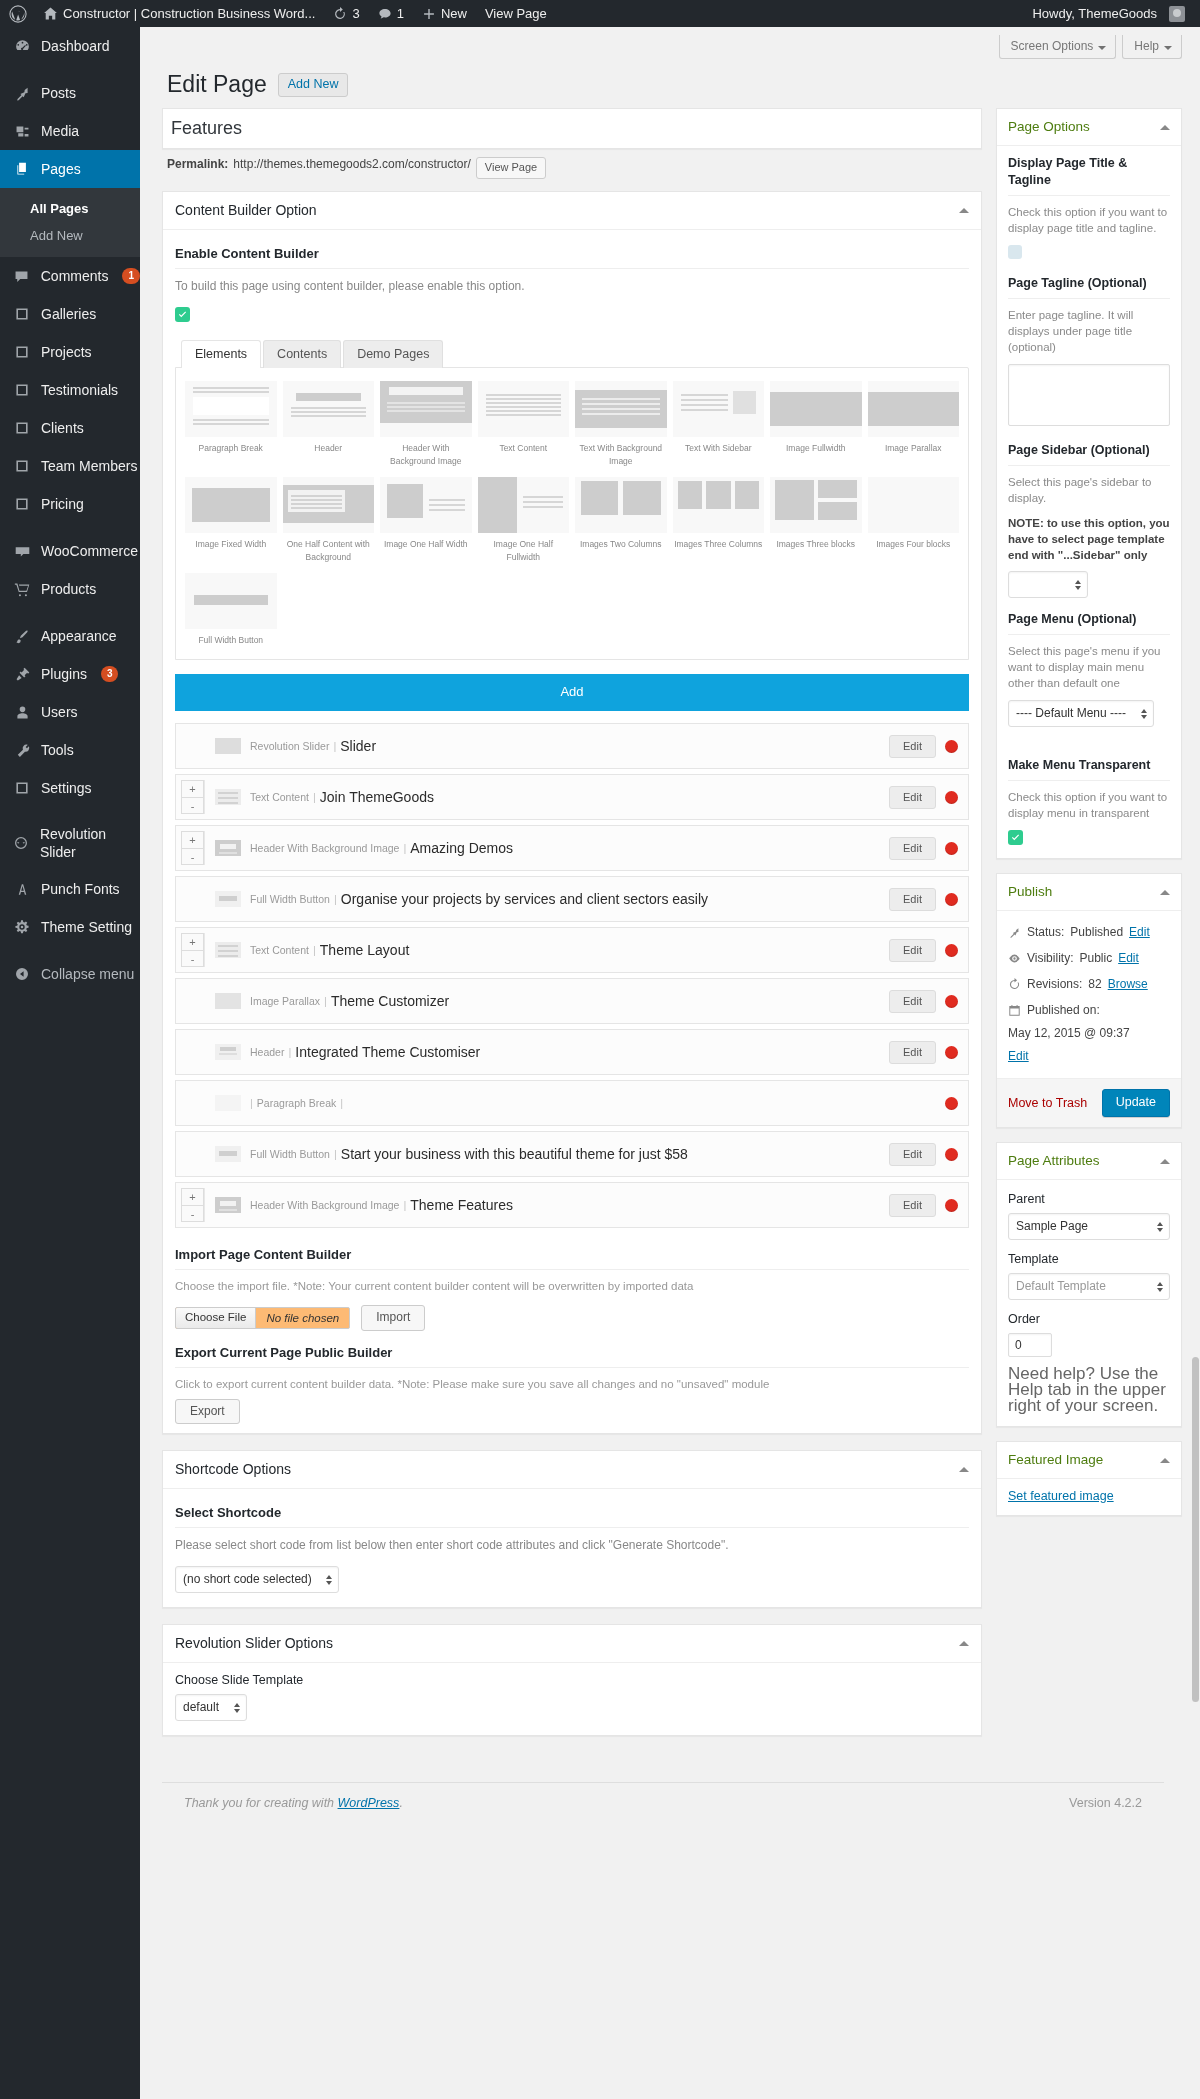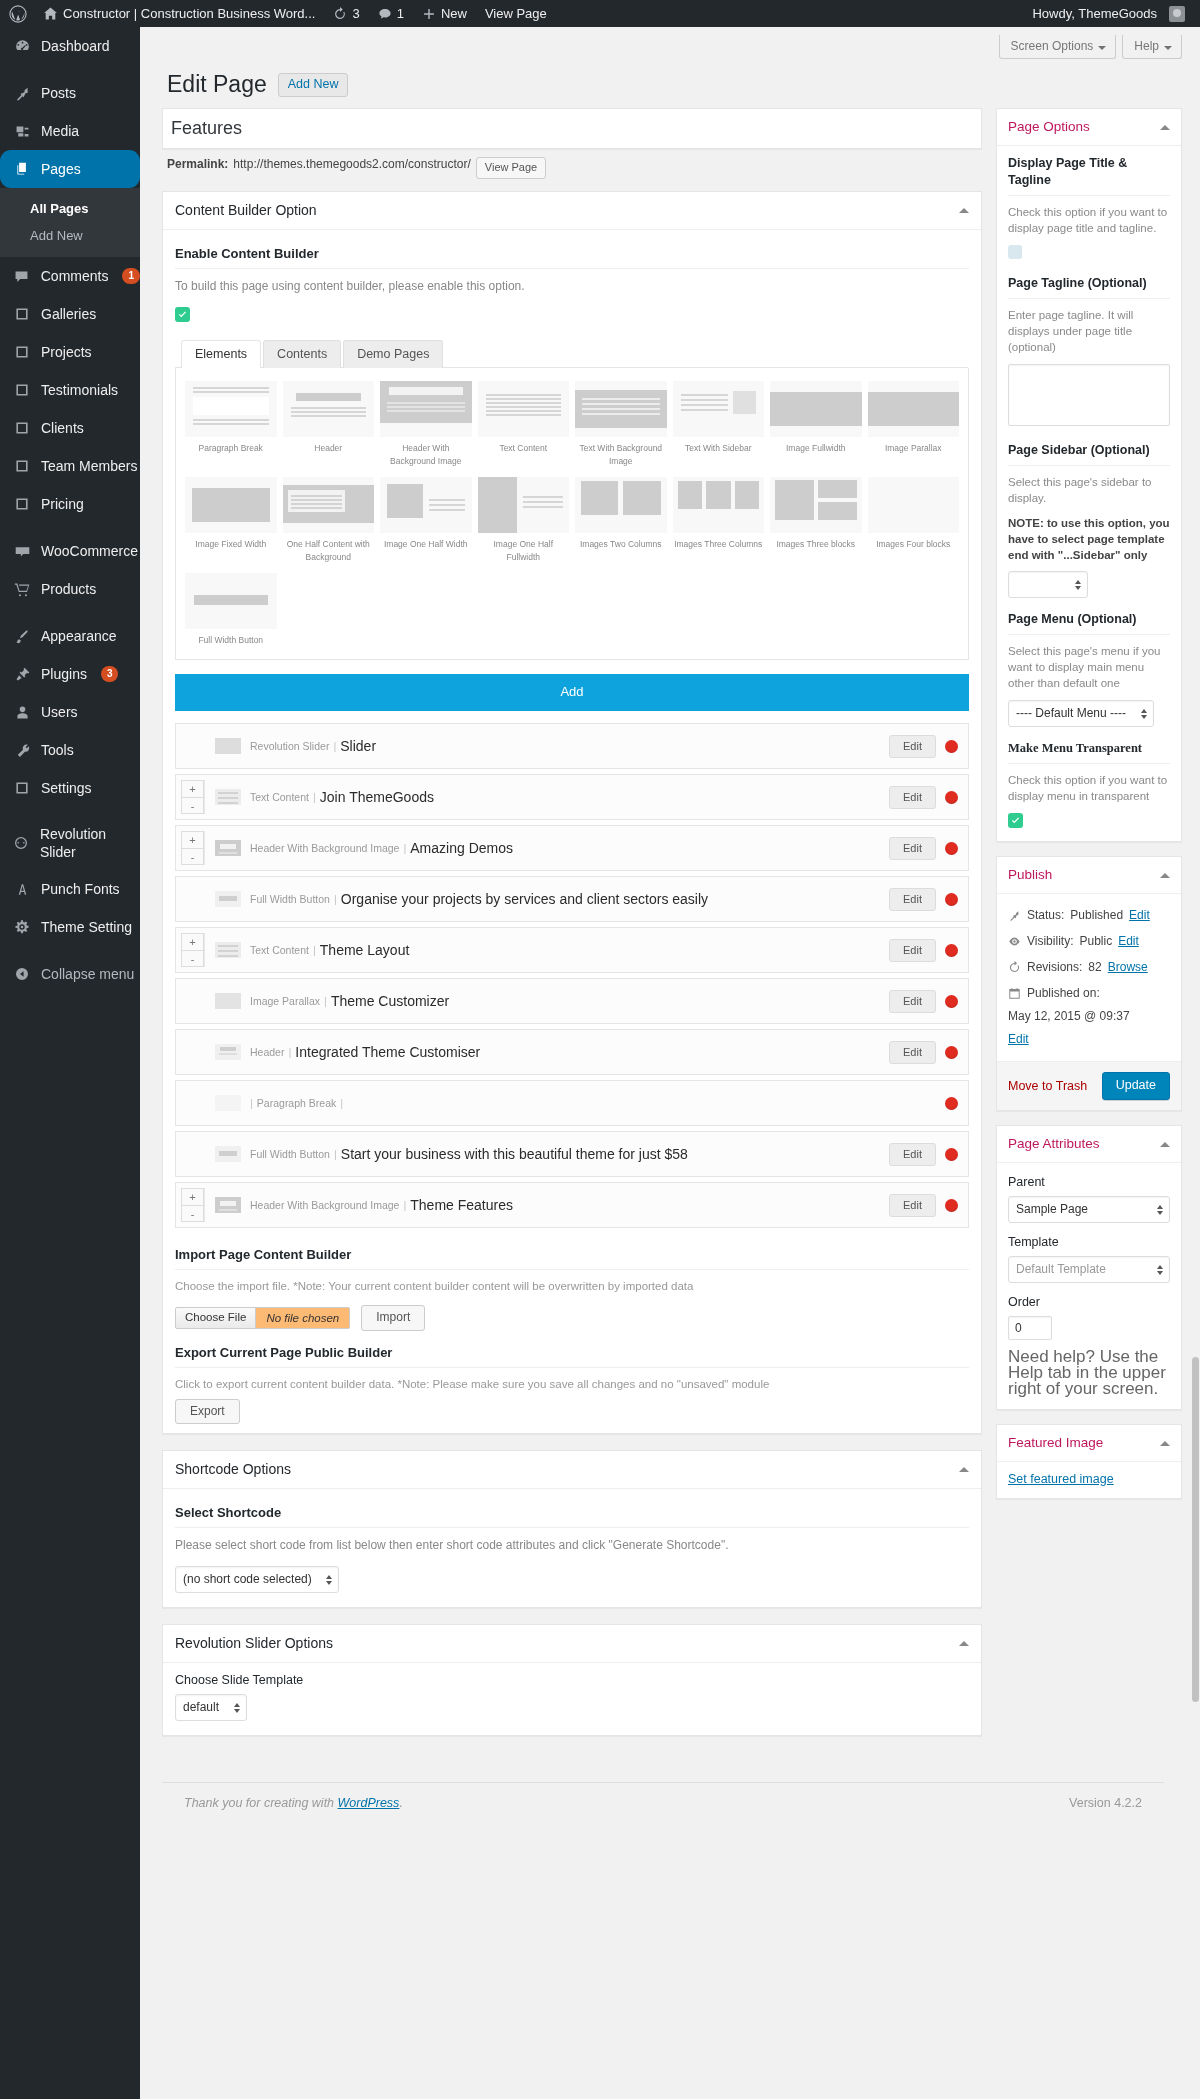--- a/index.html
+++ b/index.html
@@ -43,21 +43,21 @@
   #adminmenu {
     width: 140px; min-width: 140px; background: #23282d; color: #eee;
     padding-top: 0px; font-size: 14px;
   }
   .menu-top {
     display: flex; align-items: center; gap: 9px;
     padding: 9px 0 9px 12px; color: #eee; line-height: 18px; position: relative;
   }
   .menu-top .mi { width: 20px; height: 20px; display:flex; align-items:center; justify-content:center; }
   .menu-top .mi svg { fill: #a0a5aa; }
-  .menu-top.current { background: #0073aa; color: #fff; border-radius: 11px; }
+  .menu-top.current { background: #0073aa; color: #fff; }
   .menu-top.current .mi svg { fill: #fff; }
   .menu-top.current::after {
     content: ""; position: absolute; right: -8px; top: 50%; margin-top: -8px;
     border: 8px solid transparent; border-right-color: #f1f1f1; width: 0; height: 0;
   }
   .menu-sep { height: 9px; }
   .submenu { background: #32373c; padding: 7px 0 8px 0; }
   .submenu a {
     display: block; padding: 6px 0 6px 30px; color: #b4b9be; font-size: 13px; text-decoration: none;
   }
@@ -239,21 +239,21 @@
   .sel-arrows i { width: 0; height: 0; border-left: 3px solid transparent; border-right: 3px solid transparent; }
   .sel-arrows i.u { border-bottom: 4px solid #555; }
   .sel-arrows i.d { border-top: 4px solid #555; }
   
   .side-box {
     background: #fff; border: 1px solid #e5e5e5; box-shadow: 0 1px 1px rgba(0,0,0,.04);
     margin-bottom: 14px;
   }
   .side-box .hndle {
     display: flex; justify-content: space-between; align-items: center;
-    font-size: 13.5px; color: #be185d; padding: 9px 11px 10px; border-bottom: 1px solid #eee;
+    font-size: 13.5px; color: #4d7c0f; padding: 9px 11px 10px; border-bottom: 1px solid #eee;
     line-height: 17px;
   }
   .side-inside { padding: 9px 11px 12px; }
   .s-label { font-size: 12.5px; font-weight: bold; color: #23282d; padding-bottom: 6px;
              border-bottom: 1px solid #eee; margin-bottom: 8px; line-height: 17px; }
   .s-desc { font-size: 11.5px; color: #8a8a8a; line-height: 16px; margin-bottom: 9px; }
   .s-note { font-size: 11.5px; color: #444; font-weight: bold; line-height: 16px; margin-bottom: 8px;}
   .chk-gray {
     width: 14px; height: 14px; border-radius: 3px; background: #d9e7ee; display: inline-block;
     cursor: pointer;
@@ -1075,21 +1075,21 @@
             <span class="sel-wrap">
               <select class="wp-select">
                 <option>---- Default Menu ----</option>
               </select>
               <span class="sel-arrows">
                   <i class="u"></i>
                   <i class="d"></i>
                 </span>
             </span>
 
-            <div class="s-label" style="margin-top:13px;font-family:Liberation Serif, serif;">Make Menu Transparent</div>
+            <div class="s-label" style="margin-top:30px;">Make Menu Transparent</div>
             <div class="s-desc">Check this option if you want to display menu in transparent</div>
             <div class="cb-check">
               <svg width="11" height="11" viewBox="0 0 16 16">
                   <path d="M6.2 11.9 2.8 8.5l1.2-1.2 2.2 2.2L12 3.7l1.2 1.2z"></path>
                 </svg>
             </div>
           </div>
         </div>
 
         <div class="side-box">

